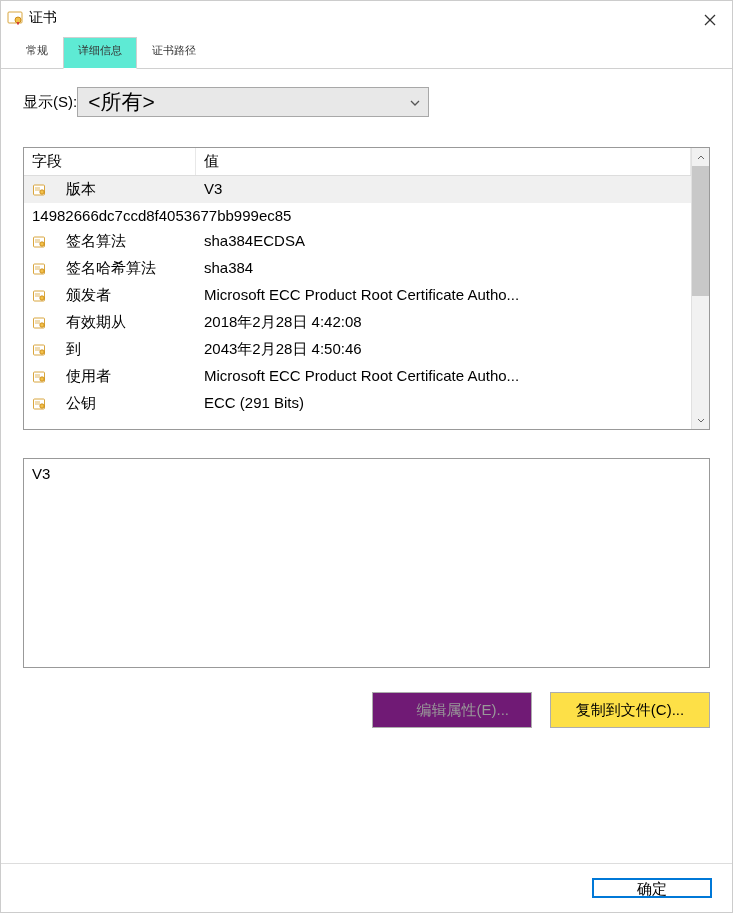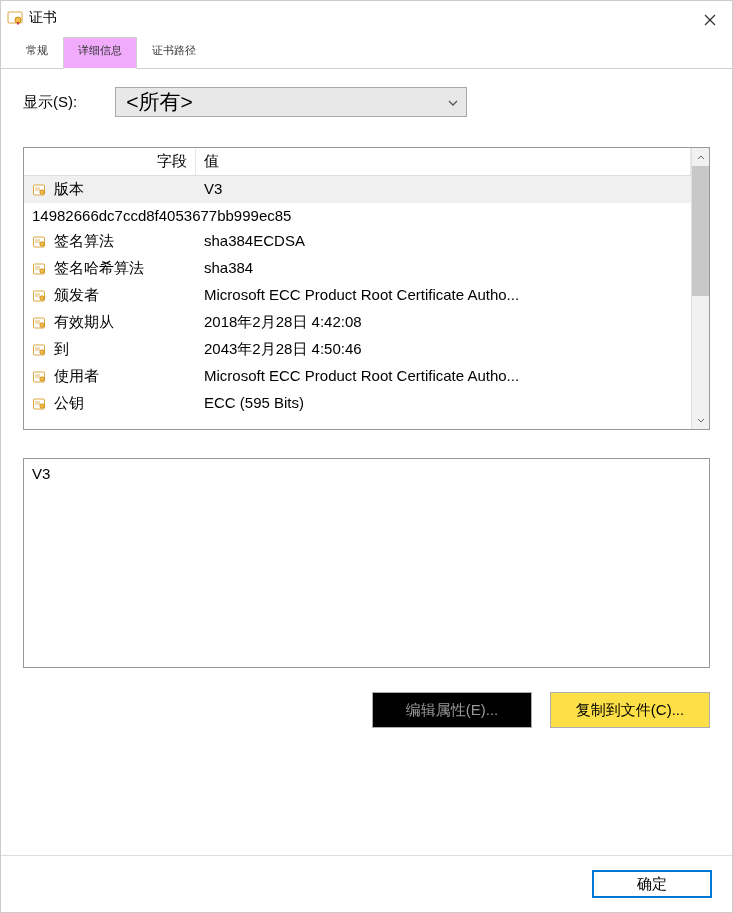--- a/index.html
+++ b/index.html
@@ -58,33 +58,32 @@
       padding: 5px 14px 5px 14px;
       border: 1px solid transparent;
       cursor: pointer;
       font-size: 11px;
       color: #333;
       position: relative;
     }
     .tab.active {
       border: 1px solid #d0d0d0;
       border-bottom: 1px solid #fff;
-      background: #f0abfc;
+      background: #5eead4;
       margin-bottom: -1px;
     }
     .content {
       flex: 1;
       padding: 18px 22px 10px 22px;
       display: flex;
       flex-direction: column;
     }
     .show-row {
       display: flex;
       align-items: center;
-      gap: 38px;
       margin-bottom: 30px;
     }
     .show-label { font-size: 15px; }
     .show-dropdown {
       flex: 0 0 352px;
       height: 30px;
       border: 1px solid #a8a8a8;
       background: #e8e8e8;
       display: flex;
       align-items: center;
@@ -109,36 +108,36 @@
     .lv-header {
       display: flex;
       background: #fff;
       border-bottom: 1px solid #ddd;
     }
     .lv-header-cell {
       padding: 4px 8px;
       border-right: 1px solid #e8e8e8;
       font-size: 15px;
     }
-    .lv-header-cell:first-child { width: 172px; flex-shrink: 0; text-align: right; }
+    .lv-header-cell:first-child { width: 172px; flex-shrink: 0; }
     .lv-header-cell:last-child { flex: 1; }
     .lv-body { flex: 1; overflow: hidden; }
     .lv-row {
       display: flex;
       padding: 2px 0;
       font-size: 15px;
     }
     .lv-row.selected { background: #f0f0f0; }
     .lv-cell-field {
       width: 172px;
       flex-shrink: 0;
       padding: 2px 8px;
       display: flex;
       align-items: center;
-      gap: 8px;
+      gap: 20px;
       white-space: nowrap;
       overflow: hidden;
     }
     .lv-cell-value {
       flex: 1;
       padding: 2px 8px;
       white-space: nowrap;
       overflow: hidden;
       text-overflow: ellipsis;
     }
@@ -190,31 +189,32 @@
       padding: 0 22px;
       border: 1px solid #adadad;
       background: #fde047;
       font-size: 15px;
       font-family: inherit;
       cursor: pointer;
       min-width: 160px;
     }
     .btn:disabled {
       color: #999;
-      background: #000000;
+      background: #701a75;
       cursor: default;
+      text-align: right;
     }
     .footer {
       border-top: 1px solid #ddd;
       padding: 14px 20px 14px 0;
       display: flex;
       justify-content: flex-end;
     }
     .btn-primary {
-      height: 28px;
+      height: 20px;
       width: 120px;
       border: 2px solid #0078d7;
       background: #fff;
       font-size: 15px;
       font-family: inherit;
       cursor: pointer;
     }
   </style>
 </head>
 <body>
@@ -371,21 +371,21 @@
                 <span class="field-icon">
                   <svg width="14" height="14" viewBox="0 0 14 14">
                     <rect x="1.5" y="2" width="11" height="10" rx="1" fill="#fff" stroke="#d9a63e" stroke-width="1"></rect>
                     <line x1="3" y1="5" x2="8" y2="5" stroke="#d9a63e" stroke-width="0.8"></line>
                     <line x1="3" y1="7" x2="8" y2="7" stroke="#d9a63e" stroke-width="0.8"></line>
                     <circle cx="10" cy="9" r="2.2" fill="#f3c14b" stroke="#c07a00" stroke-width="0.7"></circle>
                   </svg>
                 </span>
                 <span>公钥</span>
               </div>
-              <div class="lv-cell-value">ECC (595 Bits)</div>
+              <div class="lv-cell-value">ECC (291 Bits)</div>
             </div>
           </div>
       </div>
       <div class="lv-scrollbar">
         <div class="sb-btn">
           <svg width="8" height="5" viewBox="0 0 8 5">
               <path d="M1 4 L4 1 L7 4" fill="none" stroke="#666" stroke-width="1"></path>
             </svg>
         </div>
         <div class="sb-track">

